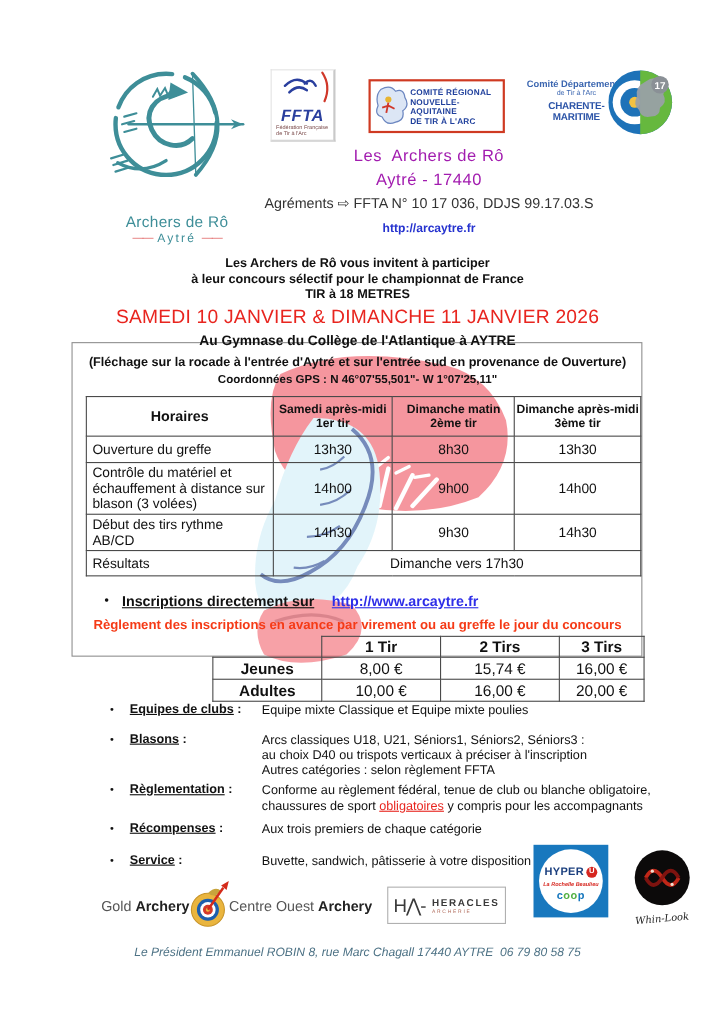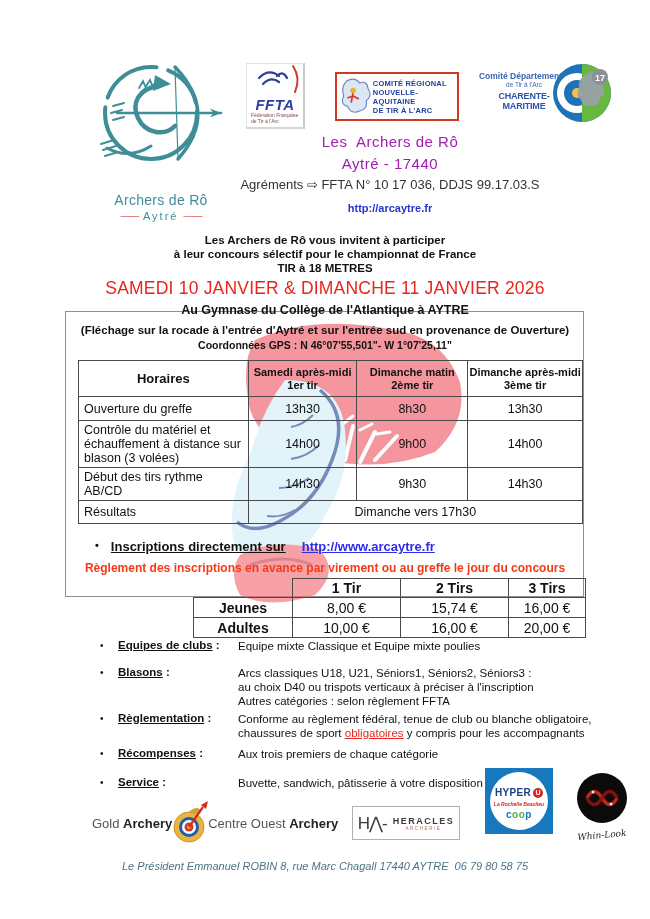--- a/index.html
+++ b/index.html
@@ -85,21 +85,21 @@
   .hl{color:#e8251f;text-decoration:underline}
 
   
   .sponsor-gold{left:92px;top:799px;height:48px;display:flex;align-items:center;font-size:13px;color:#555;z-index:2}
   .sponsor-gold b{color:#222}
   .sponsor-gold .apple{margin:0 -2px}
 
   .heracles{left:352px;top:806px;width:108px;height:34px;border:1px solid #b0b0b0;background:#fff;
             display:flex;align-items:center;justify-content:center;gap:6px;z-index:2}
   .hmono{font-size:17px;color:#3a3a3a;letter-spacing:-1px}
-  .hblock{text-align:center}
+  .hblock{text-align:left}
   .hname{font-size:9px;font-weight:bold;letter-spacing:1.5px;color:#3a3a3a}
   .hsub{font-size:4.5px;letter-spacing:1.6px;color:#b06a5a}
 
   .hyperu{left:485px;top:768px;width:68px;height:66px;background:#1878be;display:flex;align-items:center;justify-content:center;z-index:2}
   .hu-circle{width:58px;height:58px;background:#fff;border-radius:50%;text-align:center;padding-top:10px}
   .hu-name{font-size:10px;font-weight:bold;color:#1b3f7e;letter-spacing:.3px}
   .hu-badge{display:inline-block;width:10px;height:10px;background:#d6261f;color:#fff;border-radius:50%;
             font-size:7px;line-height:10px;font-weight:bold;margin-left:2px;vertical-align:1px}
   .hu-line2{font-size:5px;font-style:italic;font-weight:bold;color:#d6261f;margin-top:1px}
   .hu-coop{font-size:10px;font-weight:bold;margin-top:2px;letter-spacing:.5px}

